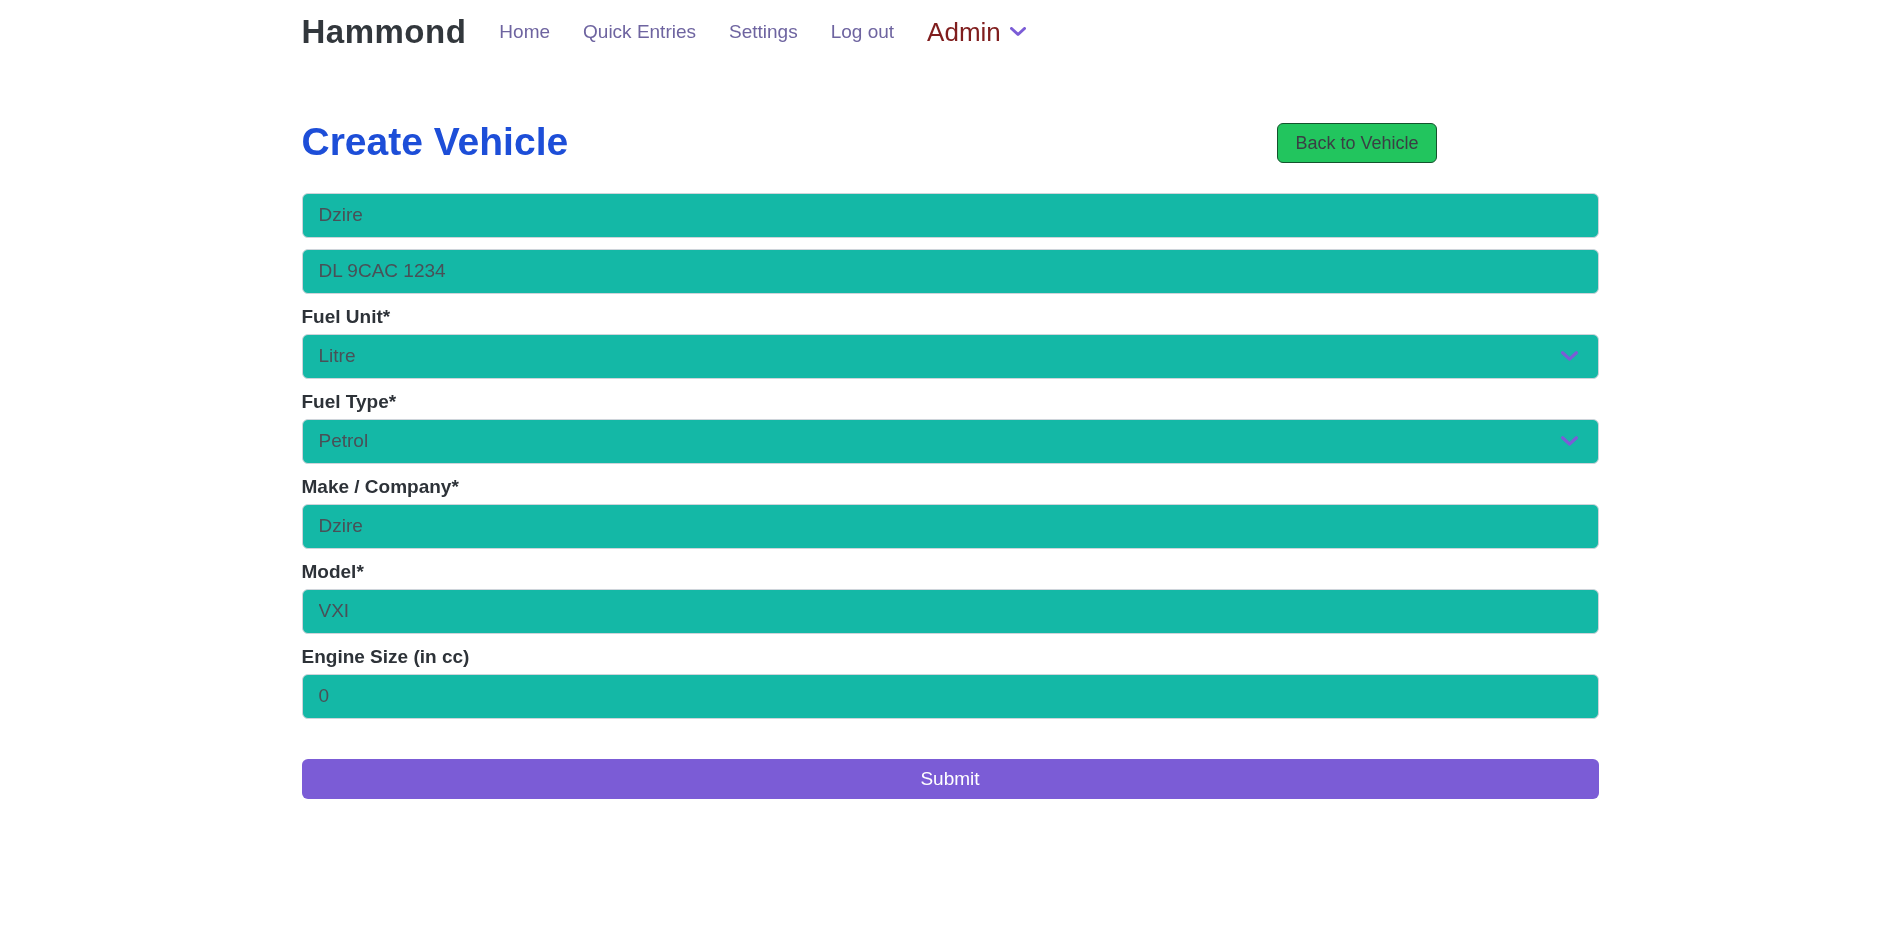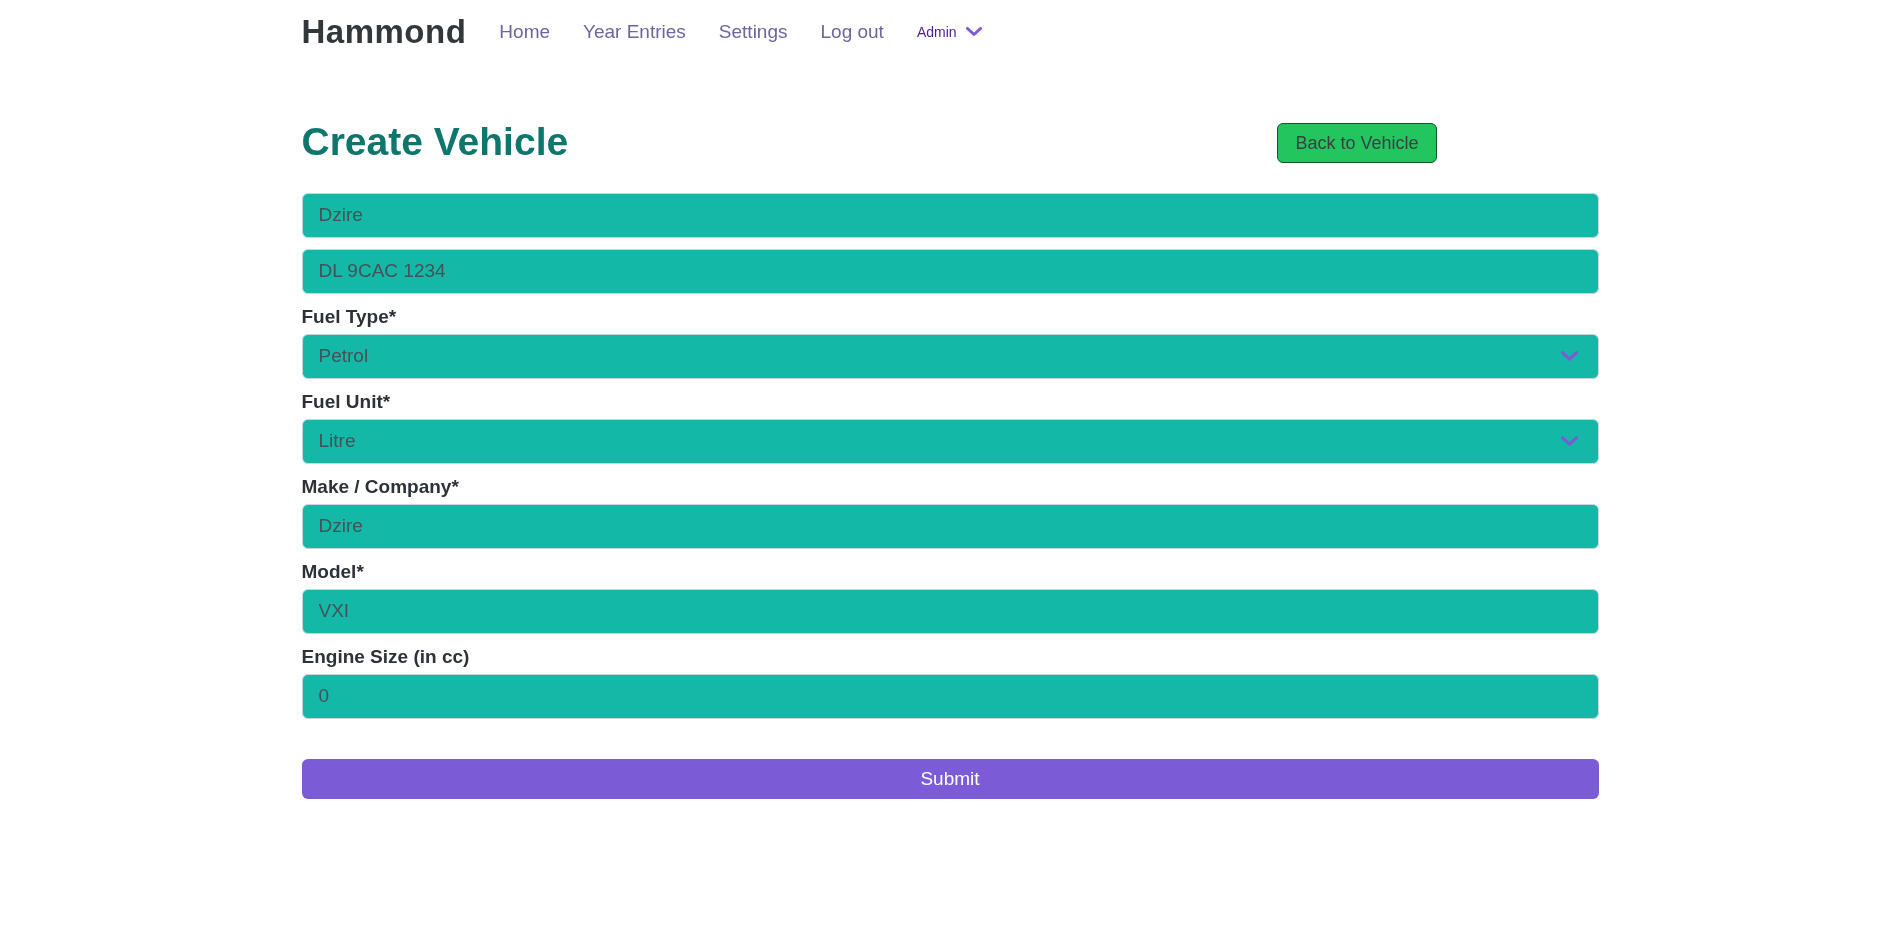--- a/index.html
+++ b/index.html
@@ -23,30 +23,30 @@
   }
   .nav { display: flex; align-items: center; }
   .nav-link {
     margin-left: 33px; font-size: 19px; color: #6e64a0;
     text-decoration: none; cursor: pointer;
   }
   .nav-dropdown {
     margin-left: 33px; display: flex; align-items: center; gap: 9px;
     cursor: pointer;
   }
-  .nav-dropdown-label { font-size: 14px; color: #4c1d95; }
+  .nav-dropdown-label { font-size: 26px; color: #7f1d1d; }
   .chev { display: inline-block; }
 
   
   .page-header {
     margin-top: 55px;
     display: flex; align-items: flex-start; justify-content: space-between;
   }
   .page-title {
-    font-size: 39px; font-weight: 600; color: #0f766e; line-height: 1.2;
+    font-size: 39px; font-weight: 600; color: #1d4ed8; line-height: 1.2;
   }
   .back-btn {
     margin-right: 162px; margin-top: 4px;
     height: 40px; padding: 0 17px;
     background: #22c55e; border: 1px solid #14532d; border-radius: 6px;
     font-size: 18px; color: #3a3f44; cursor: pointer;
     font-family: inherit;
   }
 
   
@@ -79,21 +79,21 @@
   }
 </style>
 </head>
 <body>
 
 <header class="navbar">
   <div class="container">
     <a class="brand">Hammond</a>
     <nav class="nav">
       <a class="nav-link">Home</a>
-      <a class="nav-link">Year Entries</a>
+      <a class="nav-link">Quick Entries</a>
       <a class="nav-link">Settings</a>
       <a class="nav-link">Log out</a>
       <div class="nav-dropdown">
         <span class="nav-dropdown-label">Admin</span>
         <span class="chev">
           <svg width="16" height="10" viewBox="0 0 16 10">
               <path d="M1.5 1.5 L8 7.5 L14.5 1.5" fill="none" stroke="#7b5cd6" stroke-width="3" stroke-linecap="round" stroke-linejoin="round"></path>
             </svg>
         </span>
       </div>
@@ -112,35 +112,35 @@
 
     <div class="field">
       <input class="form-input" value="Dzire" style="">
     </div>
 
     <div class="field">
       <input class="form-input" value="DL 9CAC 1234" style="">
     </div>
 
     <div class="field">
-      <label class="field-label">Fuel Type*</label>
+      <label class="field-label">Fuel Unit*</label>
       <div class="form-select">
-        <span>Petrol</span>
+        <span>Litre</span>
         <span class="select-chev">
           <svg width="17" height="11" viewBox="0 0 16 10">
               <path d="M1.5 1.5 L8 7.5 L14.5 1.5" fill="none" stroke="#7b5cd6" stroke-width="3" stroke-linecap="round" stroke-linejoin="round"></path>
             </svg>
         </span>
       </div>
     </div>
 
     <div class="field">
-      <label class="field-label">Fuel Unit*</label>
+      <label class="field-label">Fuel Type*</label>
       <div class="form-select">
-        <span>Litre</span>
+        <span>Petrol</span>
         <span class="select-chev">
           <svg width="17" height="11" viewBox="0 0 16 10">
               <path d="M1.5 1.5 L8 7.5 L14.5 1.5" fill="none" stroke="#7b5cd6" stroke-width="3" stroke-linecap="round" stroke-linejoin="round"></path>
             </svg>
         </span>
       </div>
     </div>
 
     <div class="field">
       <label class="field-label">Make / Company*</label>

